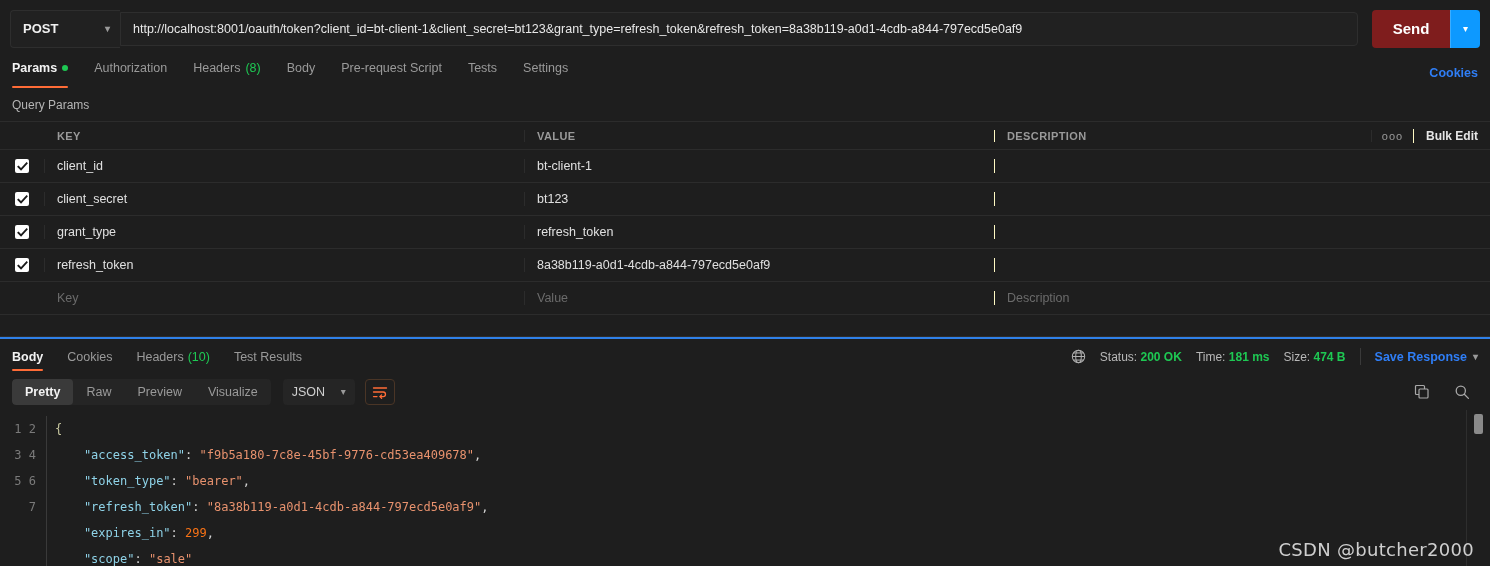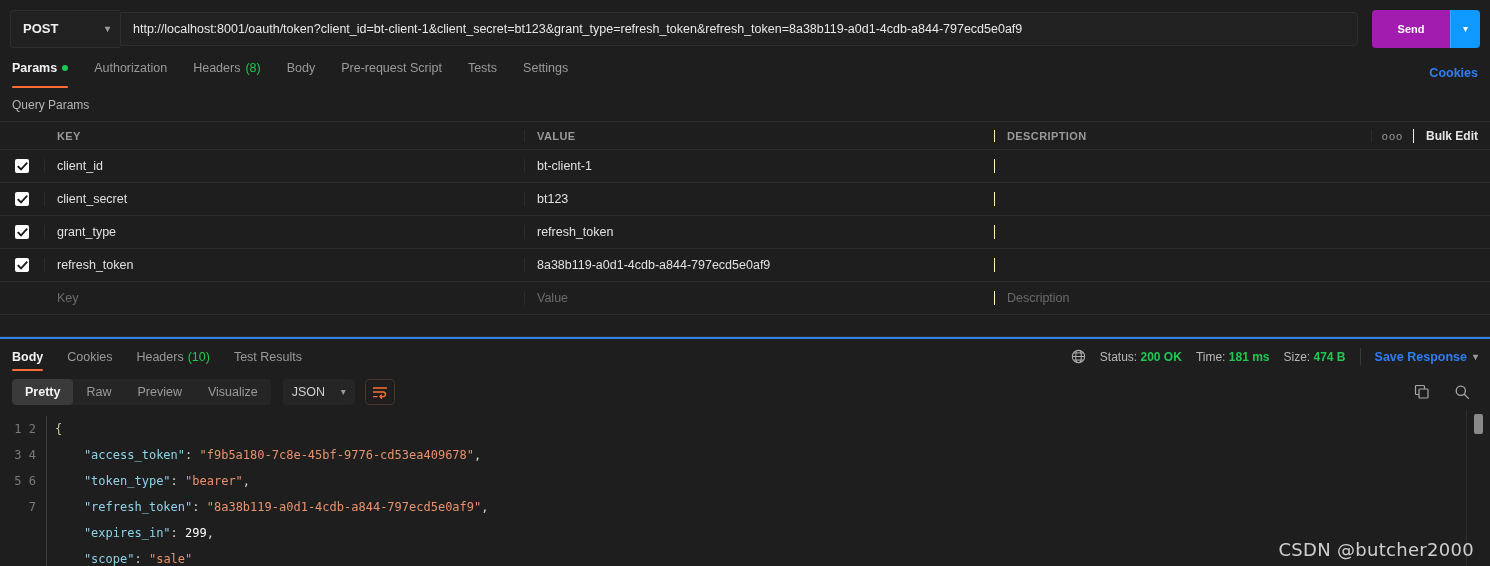--- a/index.html
+++ b/index.html
@@ -36,21 +36,21 @@
     padding: 0 12px;
     font-size: 12.5px; color: #e8e8e8;
     white-space: nowrap; overflow: hidden;
     cursor: text;
   }
   .send-wrap {
     margin-left: 14px; height: 38px; display: flex; align-items: stretch;
     border-radius: 4px; overflow: hidden;
   }
   .send-btn {
-    background: #a21caf; color: #fff; font-weight: bold; font-size: 11px;
+    background: #7f1d1d; color: #fff; font-weight: bold; font-size: 15px;
     display: flex; align-items: center; justify-content: center;
     width: 78px; cursor: pointer;
   }
   .send-caret {
     background: #0d99ff; width: 30px; display: flex; align-items: center; justify-content: center;
     border-left: 1px solid #3badff; color: #fff; font-size: 10px; cursor: pointer;
   }
 
   
   .req-tabs {
@@ -174,21 +174,21 @@
     display: flex; font-family: "DejaVu Sans Mono", monospace; font-size: 12px; line-height: 26px;
     padding-top: 6px;
   }
   .gutter {
     width: 46px; text-align: right; padding-right: 10px;
     color: #7a7a7a; user-select: none; flex: 0 0 46px;
   }
   .codelines { flex: 1; border-left: 1px solid #3a3a3a; padding-left: 8px; color: #d4d4d4; white-space: pre; }
   .k { color: #8fd3e8; }
   .s { color: #e8926e; }
-  .n { color: #ffffff; }
+  .n { color: #f97316; }
   .p { color: #d4d4d4; }
   .b { color: #c8c8a0; }
   .vscroll {
     position: absolute; right: 7px; top: 4px; width: 9px; height: 20px;
     background: #8a8a8a; border-radius: 2px; cursor: pointer;
   }
   .vscroll-track {
     position: absolute; right: 0px; top: 0; width: 24px; height: 100%;
     border-left: 1px solid #2e2e2e;
   }

